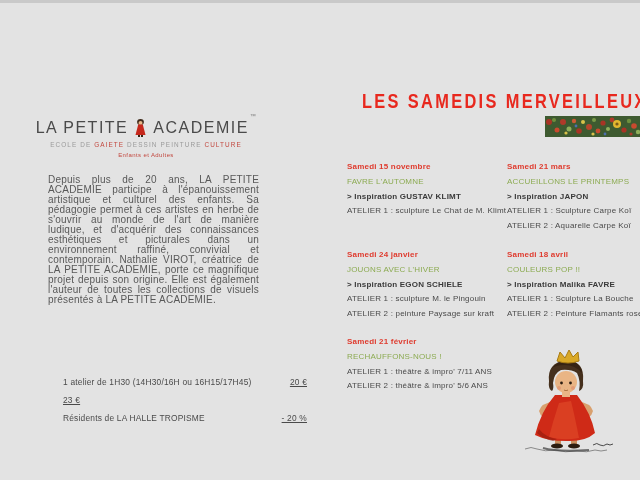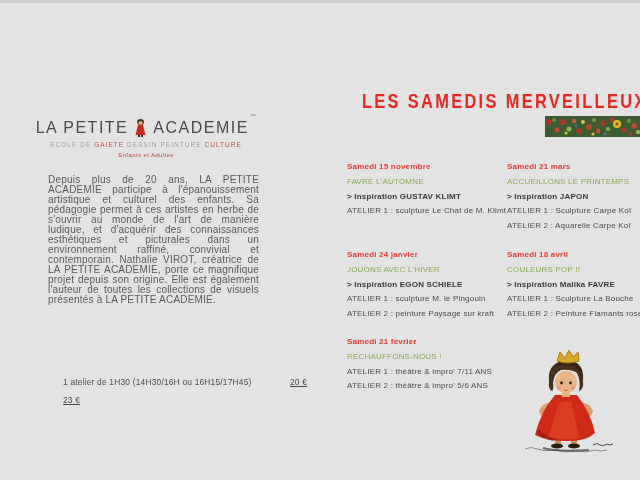--- a/index.html
+++ b/index.html
@@ -88,20 +88,24 @@
 
   <div class="about">Depuis plus de 20 ans, LA PETITE ACADEMIE participe à l'épanouissement artistique et culturel des enfants. Sa pédagogie permet à ces artistes en herbe de s'ouvrir au monde de l'art de manière ludique, et d'acquérir des connaissances esthétiques et picturales dans un environnement raffiné, convivial et contemporain. Nathalie VIROT, créatrice de LA PETITE ACADEMIE, porte ce magnifique projet depuis son origine. Elle est également l'auteur de toutes les collections de visuels présentés à LA PETITE ACADEMIE.</div>
 
   <div class="tarifs-rows">
     <div class="tarif-row">
       <span>1 atelier de 1H30 (14H30/16H ou 16H15/17H45)</span>
       <span class="tarif-price">20 €</span>
     </div>
     <div class="tarif-row">
       <span class="tarif-price">23 €</span>
+    </div>
+    <div class="tarif-row">
+      <span>Résidents de LA HALLE TROPISME</span>
+      <span class="tarif-price">- 20 %</span>
     </div>
   </div>
 
   <div class="main-title-wrap">
     <span class="main-title">LES SAMEDIS MERVEILLEUX</span>
   </div>
 
   <svg class="flower-strip" viewBox="0 0 95 21" preserveAspectRatio="none">
     <rect width="95" height="21" fill="#3e5a30"></rect>
     <circle cx="4" cy="6" r="3" fill="#a83425"></circle>

